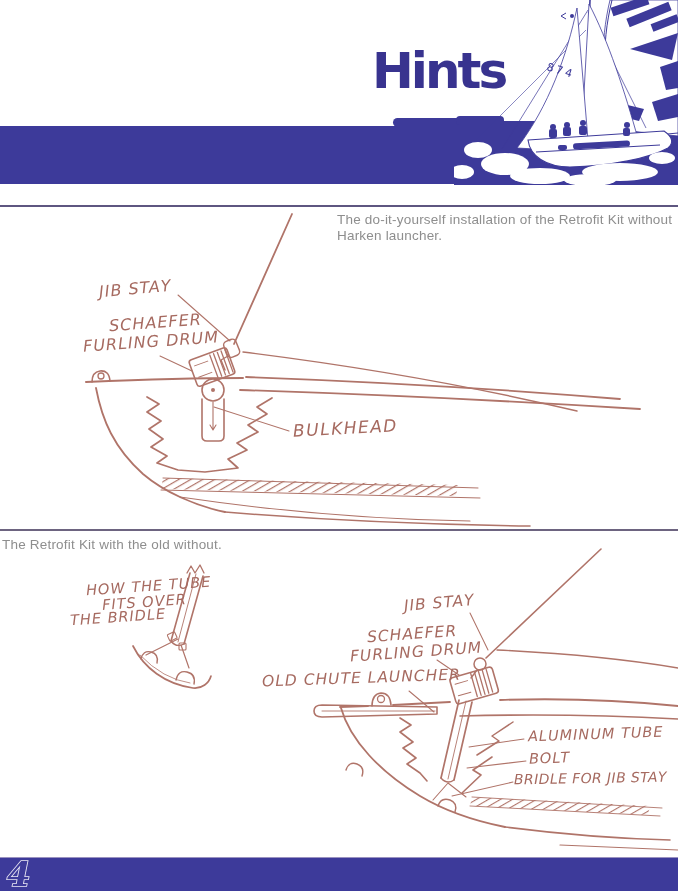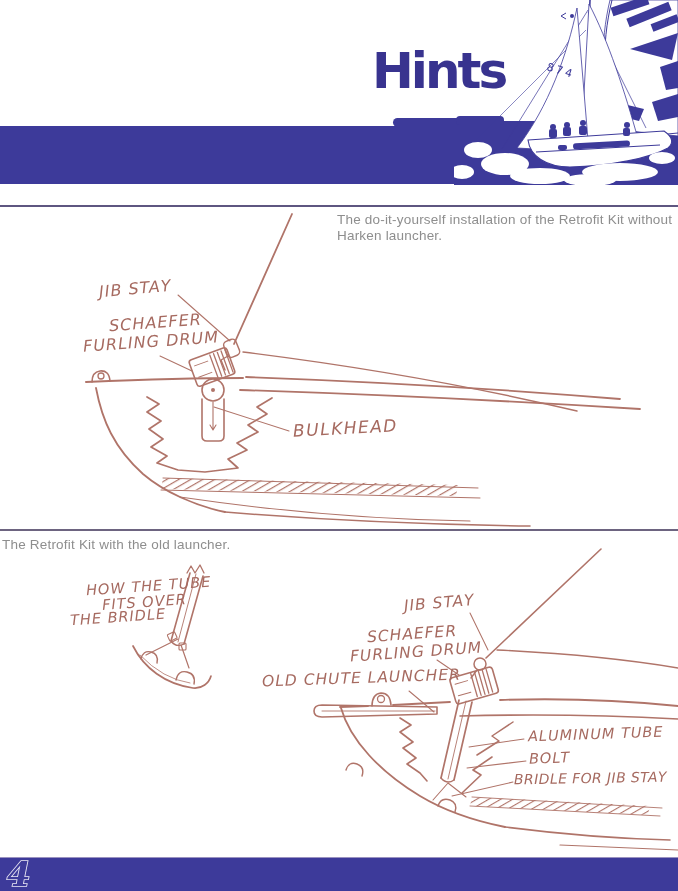--- a/index.html
+++ b/index.html
@@ -151,21 +151,21 @@
       </g>
     </g>
   </svg>
 
   <div class="hand" style="left:99px;top:281px;font-size:16px;transform:rotate(-5deg)">JIB STAY</div>
   <div class="hand" style="left:109px;top:315px;font-size:16px;transform:rotate(-4deg)">SCHAEFER</div>
   <div class="hand" style="left:83px;top:334px;font-size:16px;transform:rotate(-4deg)">FURLING DRUM</div>
   <div class="hand" style="left:293px;top:420px;font-size:17px;letter-spacing:1.5px;transform:rotate(-3deg)">BULKHEAD</div>
 
   <div class="divider d2"></div>
-  <div class="cap cap2">The Retrofit Kit with the old launcher.</div>
+  <div class="cap cap2">The Retrofit Kit with the old without.</div>
 
   <svg class="diagram" style="top:536px" width="678" height="322" viewBox="0 536 678 322" xmlns="http://www.w3.org/2000/svg">
     <defs>
       <pattern id="hatch2" patternUnits="userSpaceOnUse" width="6" height="14" patternTransform="rotate(60)">
         <line x1="0" y1="0" x2="0" y2="14" stroke="#b07469" stroke-width="2.2"></line>
       </pattern>
     </defs>
     <g stroke="#b07469" fill="none" stroke-linecap="round" stroke-linejoin="round">
 
       <g>

